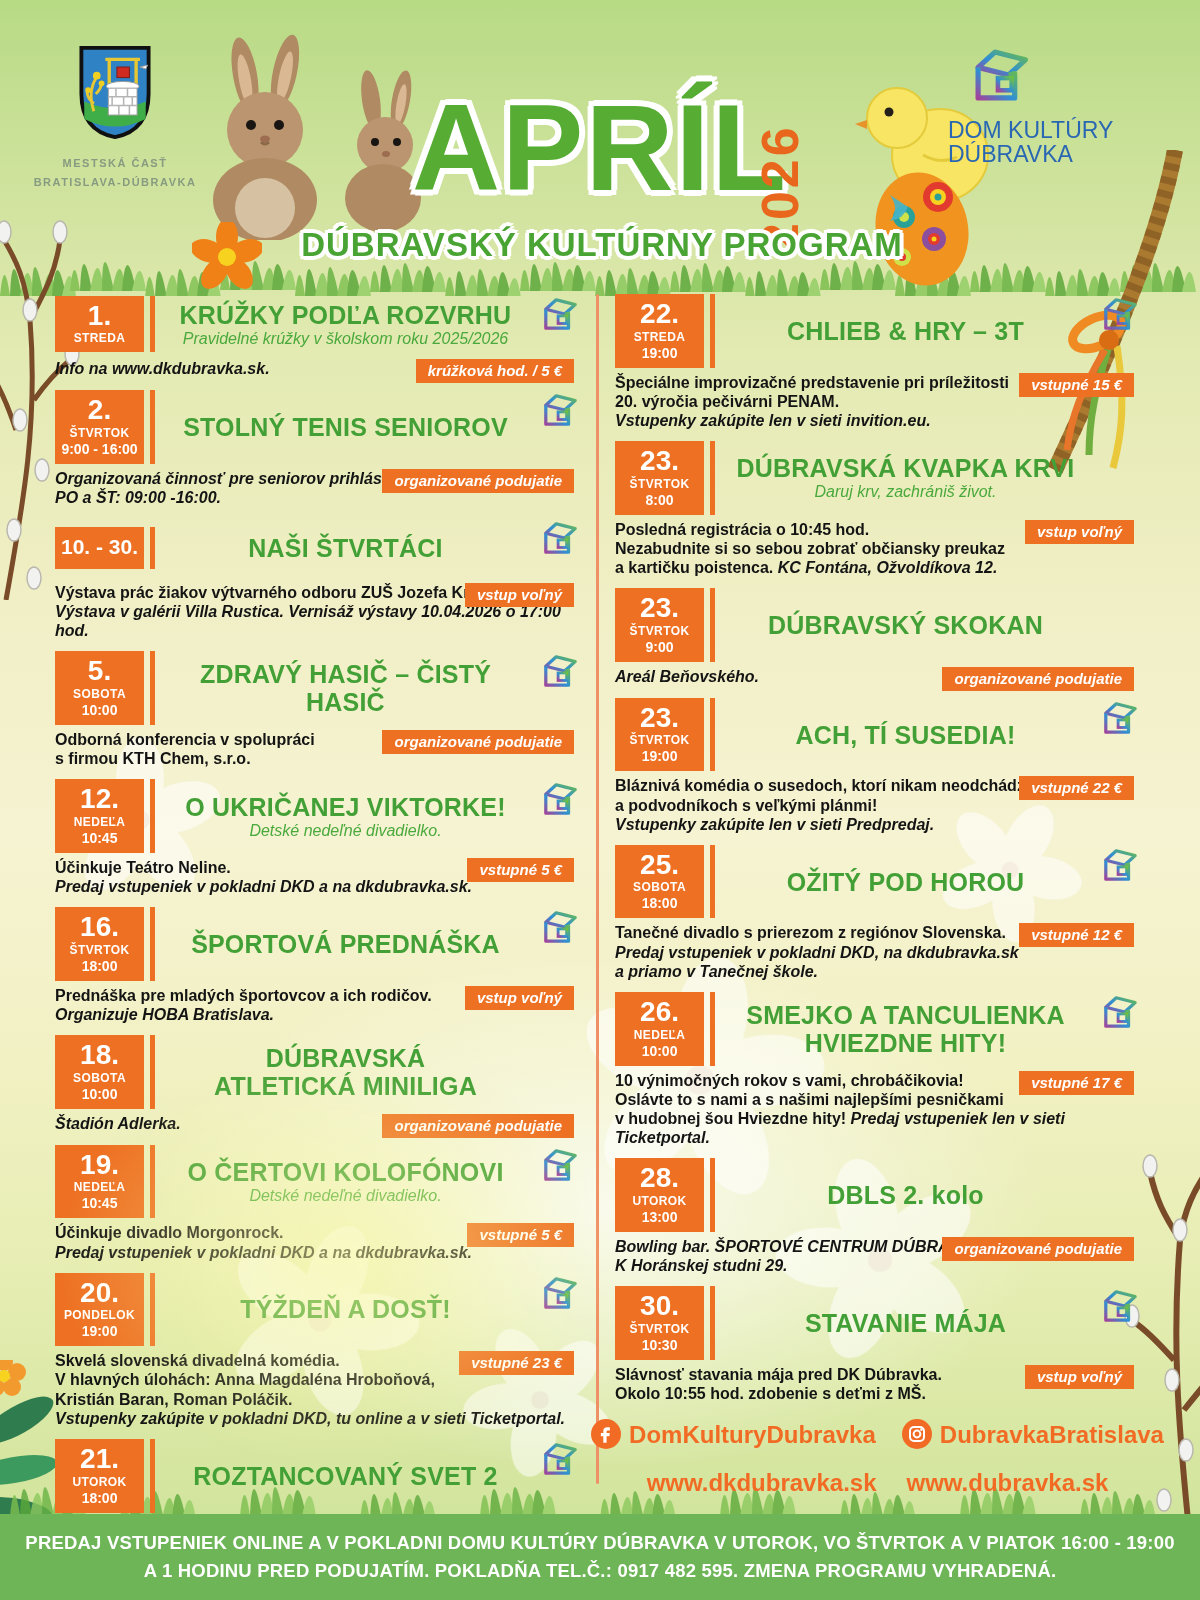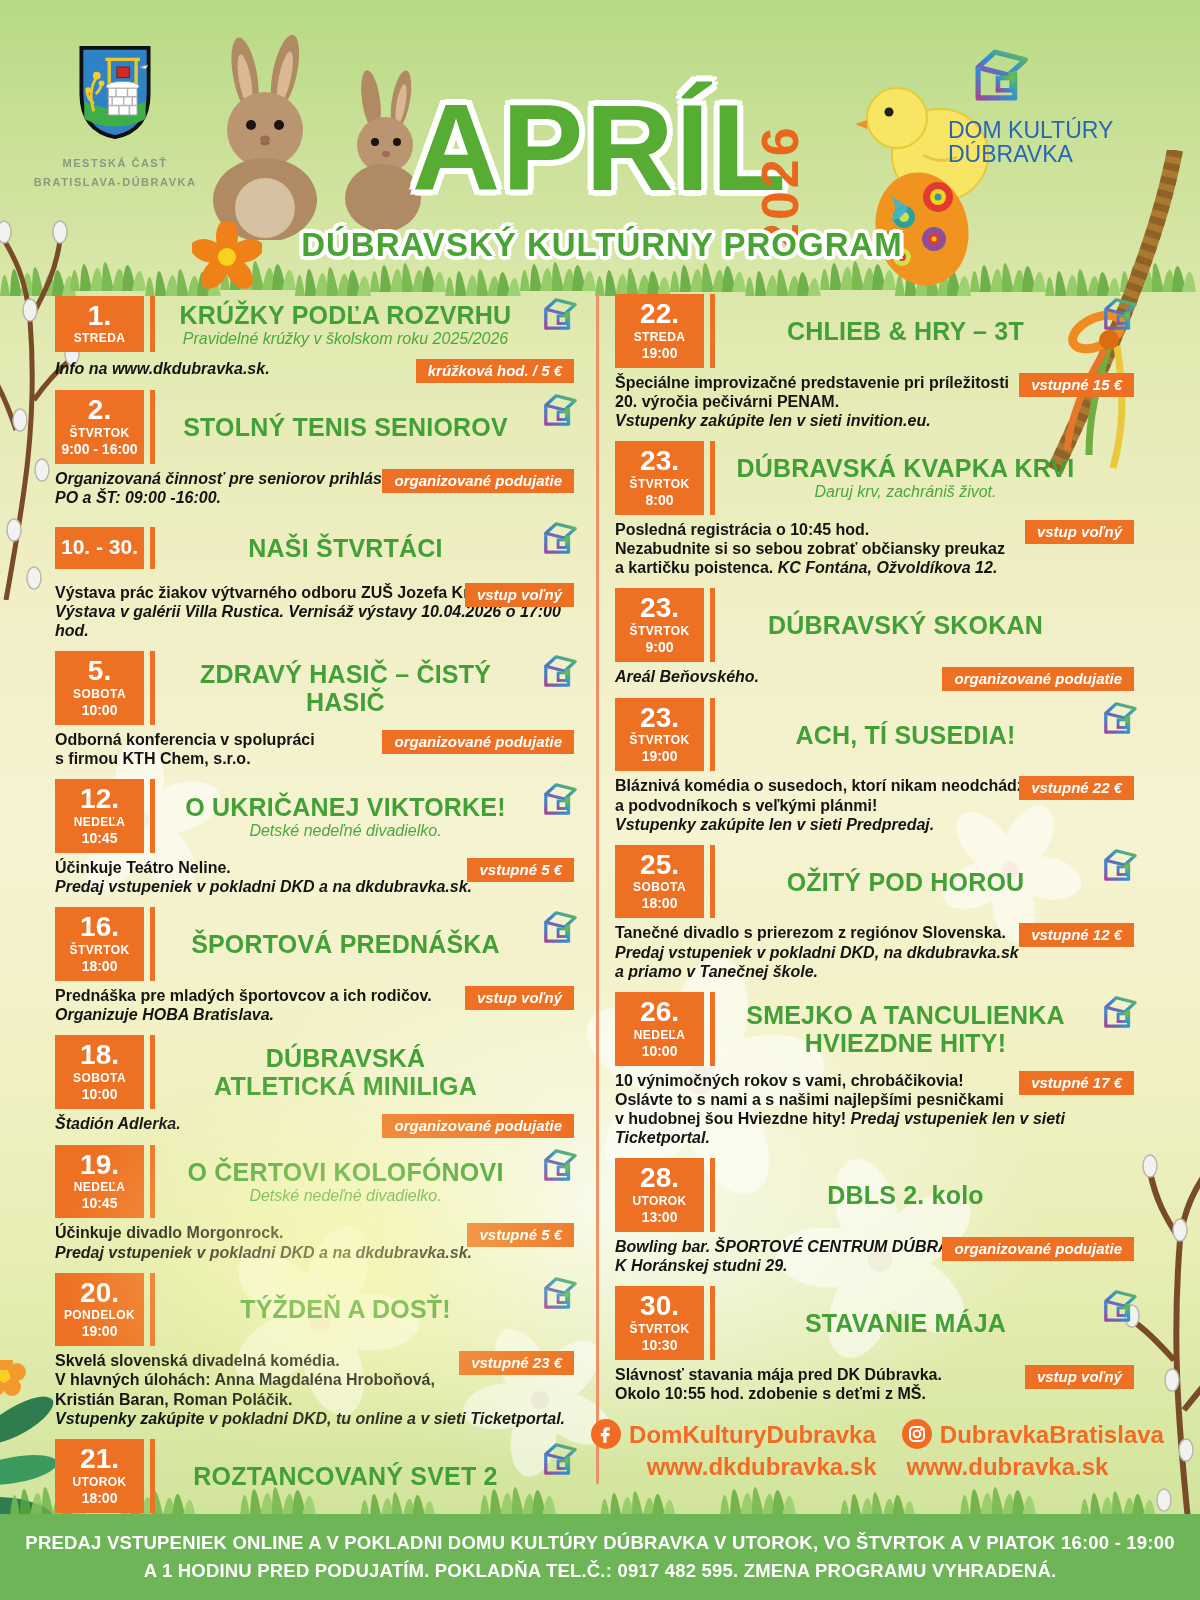--- a/index.html
+++ b/index.html
@@ -51,21 +51,21 @@
   .seg-b{font-weight:bold;}
   .seg-bi{font-weight:bold;font-style:italic;}
   .ev-badges{position:absolute;right:6px;top:0;display:flex;flex-direction:column;align-items:flex-end;gap:5px;}
   .badge{background:#ee7123;color:#fff;font-size:15px;font-weight:bold;font-style:italic;
     padding:3px 12px 4px 12px;white-space:nowrap;}
 
   
   .social{margin-top:16px;text-align:center;}
   .social-row{display:flex;justify-content:center;align-items:center;gap:26px;}
   .social-item{display:flex;align-items:flex-end;gap:8px;font-size:24px;font-weight:bold;color:#f26b24;}
-  .social-sites{margin-top:4px;display:flex;justify-content:center;gap:30px;
+  .social-sites{margin-top:20px;display:flex;justify-content:center;gap:30px;
     font-size:24px;font-weight:bold;color:#f26b24;}
 
   
   .footer{position:absolute;left:0;top:1514px;width:1200px;height:86px;background:#6db557;
     display:flex;flex-direction:column;justify-content:center;align-items:center;gap:6px;}
   .footer div{color:#fff;font-size:18.5px;font-weight:bold;letter-spacing:.2px;text-align:center;width:1150px;}
 
   
   .deco{position:absolute;pointer-events:none;}
 </style>

